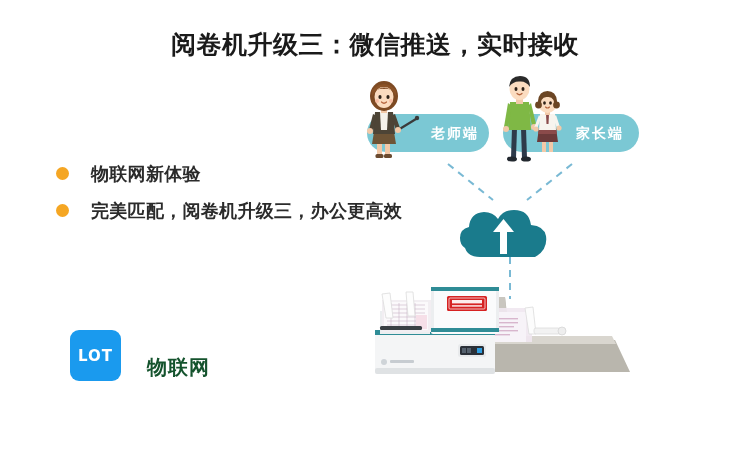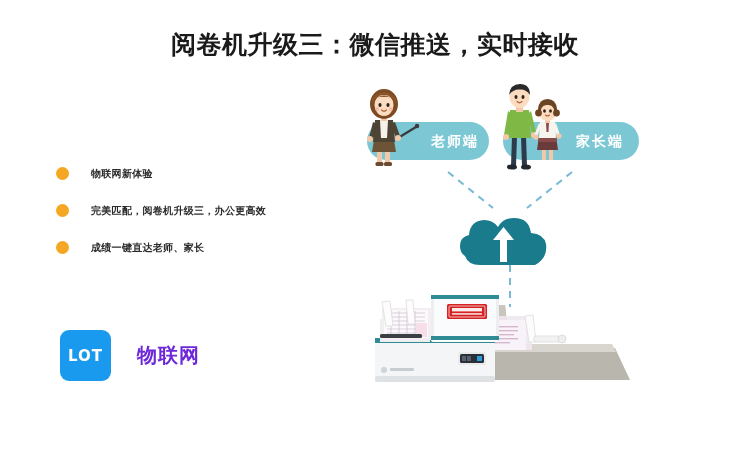--- a/index.html
+++ b/index.html
@@ -46,62 +46,62 @@
   }
   .bullet-dot {
     width: 13px;
     height: 13px;
     border-radius: 50%;
     background: #f5a623;
     flex: 0 0 auto;
   }
   .bullet-text {
     margin-left: 22px;
-    font-size: 10px;
+    font-size: 18px;
     font-weight: bold;
     color: #2b2b2b;
     letter-spacing: 0.3px;
     white-space: nowrap;
   }
 
   
   .iot-wrap {
     position: absolute;
-    left: 60px;
+    left: 70px;
     top: 330px;
     display: flex;
-    align-items: center;
+    align-items: flex-end;
   }
   .iot-badge {
     width: 51px;
     height: 51px;
     border-radius: 9px;
     background: #1a9aee;
     color: #ffffff;
     font-size: 15px;
     font-weight: bold;
     letter-spacing: 1px;
     display: flex;
     align-items: center;
     justify-content: center;
   }
   .iot-label {
     margin-left: 26px;
     font-size: 20px;
     font-weight: bold;
-    color: #6d28d9;
+    color: #14532d;
     letter-spacing: 1px;
     white-space: nowrap;
   }
 
   
   .diagram {
     position: absolute;
     left: 360px;
-    top: 80px;
+    top: 72px;
     width: 390px;
     height: 350px;
   }
   .diagram svg { display: block; }
 
   .pill-label {
     font-family: "DejaVu Sans", "Liberation Sans", sans-serif;
     font-size: 14px;
     font-weight: bold;
     fill: #ffffff;
@@ -120,24 +120,20 @@
     <div class="bullet-row">
       <span class="bullet-dot"></span>
       <span class="bullet-text">物联网新体验</span>
     </div>
 
     <div class="bullet-row">
       <span class="bullet-dot"></span>
       <span class="bullet-text">完美匹配，阅卷机升级三，办公更高效</span>
     </div>
 
-    <div class="bullet-row">
-      <span class="bullet-dot"></span>
-      <span class="bullet-text">成绩一键直达老师、家长</span>
-    </div>
 
 
   </div>
 
   <div class="iot-wrap">
     <div class="iot-badge">LOT</div>
     <div class="iot-label">物联网</div>
   </div>
 
   <div class="diagram">

